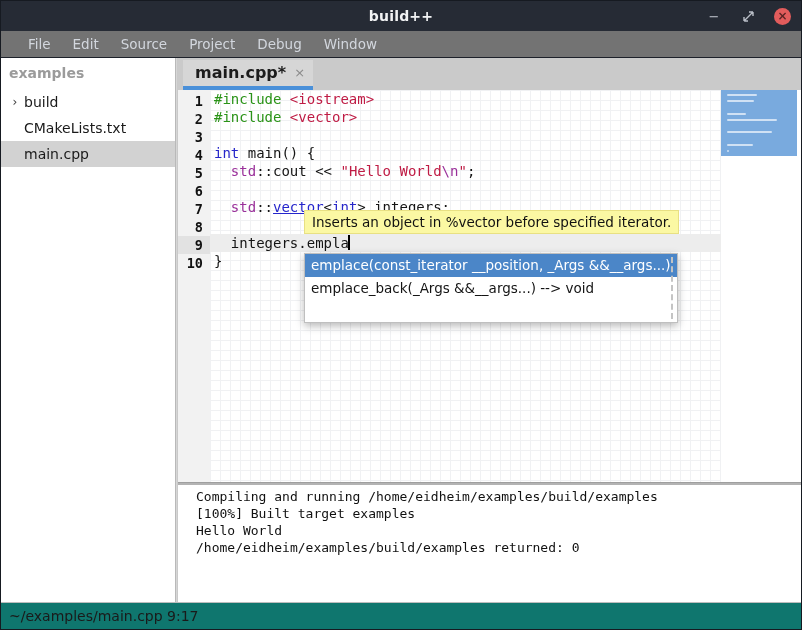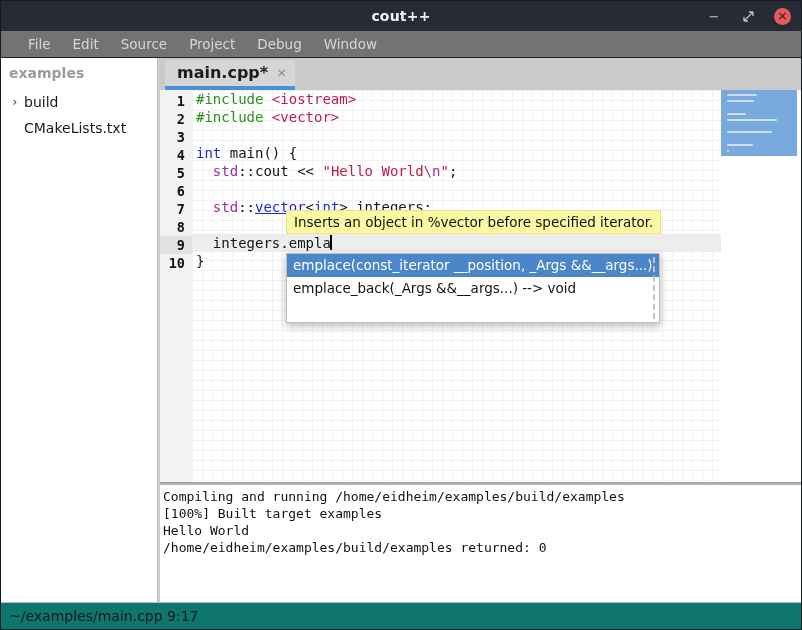--- a/index.html
+++ b/index.html
@@ -27,21 +27,21 @@
   .menubar {
     height:27px; background:#737373; border-bottom:1px solid #1d212a;
     display:flex; align-items:center; padding-left:16px; flex:0 0 auto;
   }
   .menu-item { color:#d3d7de; font-size:13.5px; padding:0 11px; height:100%; display:flex; align-items:center; }
 
   
   .main { flex:1 1 auto; display:flex; min-height:0; }
 
   
-  .sidebar { width:156px; flex:0 0 auto; background:#ffffff; overflow:hidden; }
+  .sidebar { width:174px; flex:0 0 auto; background:#ffffff; overflow:hidden; }
   .sidebar-header { color:#9b9b9b; font-weight:bold; font-size:14px; padding:7px 0 8px 8px; }
   .tree-item { display:flex; align-items:center; height:26px; font-size:14px; color:#1a1a1a; cursor:default; }
   .tree-item .chev { width:16px; text-align:center; margin-left:6px; color:#3c3c3c; font-size:12px; }
   .tree-item .lbl { margin-left:1px; }
   .tree-item.selected { background:#d2d2d2; }
 
   .vsplit { width:3px; flex:0 0 auto; background:#d6d6d6; border-left:1px solid #b9b9b9; border-right:1px solid #c9c9c9; cursor:col-resize; }
 
   
   .right-col { flex:1 1 auto; display:flex; flex-direction:column; min-width:0; }
@@ -91,33 +91,33 @@
   .completion-item { height:23px; line-height:23px; padding-left:6px; white-space:nowrap; overflow:hidden; color:#141414; }
   .completion-item.selected { background:var(--selection-blue,#4b86c8); color:#ffffff; }
   .completion .scroll-hint { position:absolute; right:4px; top:3px; bottom:3px; width:0;
     border-right:2px dashed #c4c4c4; }
 
   
   .hsplit { height:3px; background:#b3b3b3; border-top:1px solid #9f9f9f; cursor:row-resize; flex:0 0 auto; }
   .output { height:117px; flex:0 0 auto; background:#fff; overflow:hidden;
             font-family:"DejaVu Sans Mono", monospace; font-size:13px; color:#111;
             padding:3px 0 0 3px; }
-  .output .out-line { height:17px; line-height:17px; white-space:pre; }
+  .output .out-line { height:17px; line-height:17px; white-space:pre;margin-left:15px; }
 
   
   .statusbar { height:27px; flex:0 0 auto; background:#0f766e; border-top:1px solid #bdbdbd;
                display:flex; align-items:center; padding-left:8px; font-size:14px; color:#1a1a1a; }
 </style>
 </head>
 <body>
 
 <div id="window">
 
   <div class="titlebar">
-    <div class="title">cout++</div>
+    <div class="title">build++</div>
     <div class="win-controls">
       <div class="win-btn">−</div>
       <div class="win-btn">
         <svg class="maximize-svg" viewBox="0 0 11 11">
           <path d="M1 10 L10 1 M1 10 L1 6 M1 10 L5 10 M10 1 L6 1 M10 1 L10 5" stroke="#b9bec7" stroke-width="1.4" fill="none"></path>
         </svg>
       </div>
       <div class="win-btn close">
         <span>×</span>
       </div>
@@ -138,20 +138,24 @@
     <div class="sidebar">
       <div class="sidebar-header">examples</div>
       <div id="sidebar-list">
           <div class="tree-item">
             <span class="chev">›</span>
             <span class="lbl">build</span>
           </div>
           <div class="tree-item">
             <span class="chev"></span>
             <span class="lbl">CMakeLists.txt</span>
+          </div>
+          <div class="tree-item selected">
+            <span class="chev"></span>
+            <span class="lbl">main.cpp</span>
           </div>
         </div>
     </div>
 
     <div class="vsplit"></div>
 
     <div class="right-col">
 
       <div class="tabbar" id="tabbar">
           <div class="tab active">

